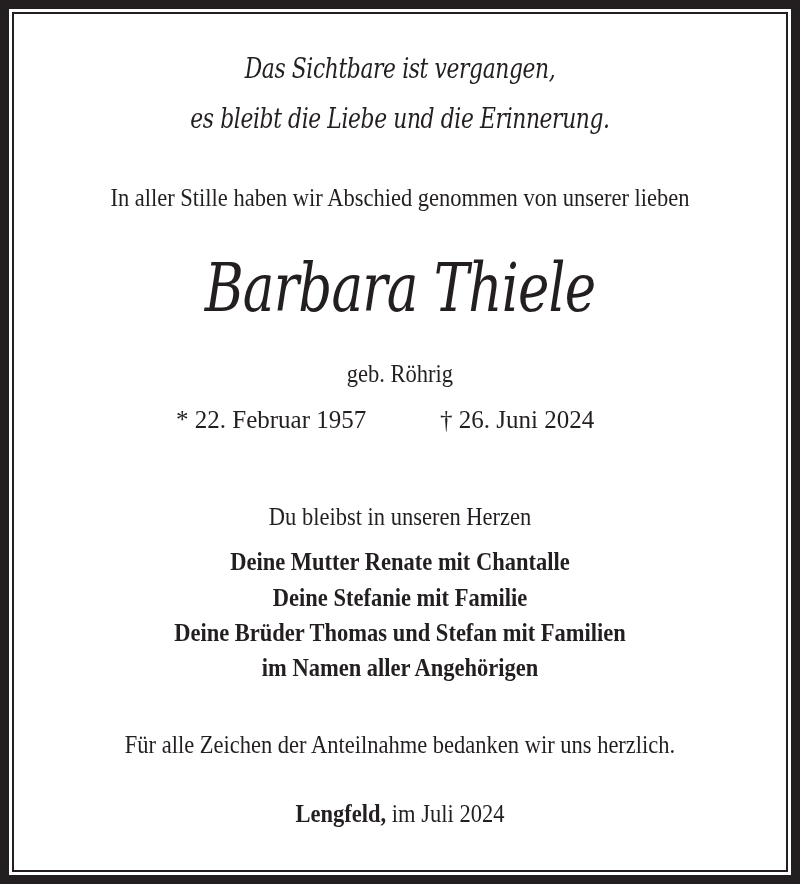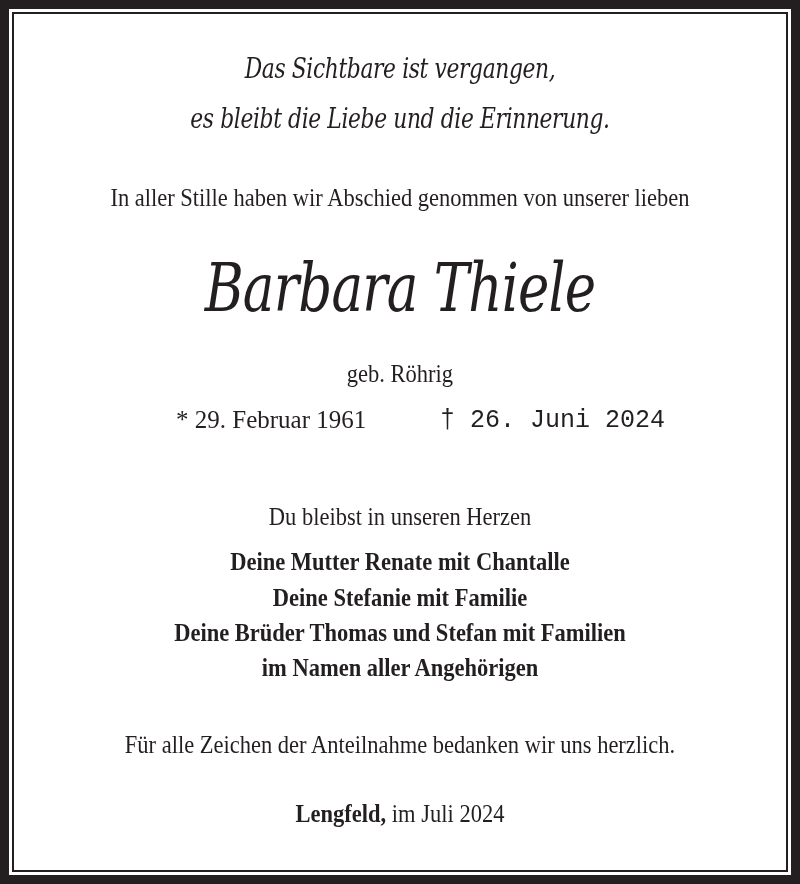--- a/index.html
+++ b/index.html
@@ -82,22 +82,22 @@
 <div class="line script motto" style="top:52px;">Das Sichtbare ist vergangen,</div>
 <div class="line script motto" style="top:102px;">es bleibt die Liebe und die Erinnerung.</div>
 
 <div class="line serif" style="top:184px;">In aller Stille haben wir Abschied genommen von unserer lieben</div>
 
 <div class="line script name" style="top:248px;">Barbara Thiele</div>
 
 <div class="line serif" style="top:360px;">geb. Röhrig</div>
 
 <div class="dates">
-  <span style="left:176px;">* 29. Februar 1961</span>
-  <span style="left:440px;font-family:Liberation Mono, monospace;">† 26. Juni 2024</span>
+  <span style="left:176px;">* 22. Februar 1957</span>
+  <span style="left:440px;">† 26. Juni 2024</span>
 </div>
 
 <div class="line serif" style="top:503px;">Du bleibst in unseren Herzen</div>
 
 <div class="line serif bold" style="top:548px;">Deine Mutter Renate mit Chantalle</div>
 <div class="line serif bold" style="top:584px;">Deine Stefanie mit Familie</div>
 <div class="line serif bold" style="top:619px;">Deine Brüder Thomas und Stefan mit Familien</div>
 <div class="line serif bold" style="top:654px;">im Namen aller Angehörigen</div>
 
 <div class="line serif" style="top:731px;">Für alle Zeichen der Anteilnahme bedanken wir uns herzlich.</div>

